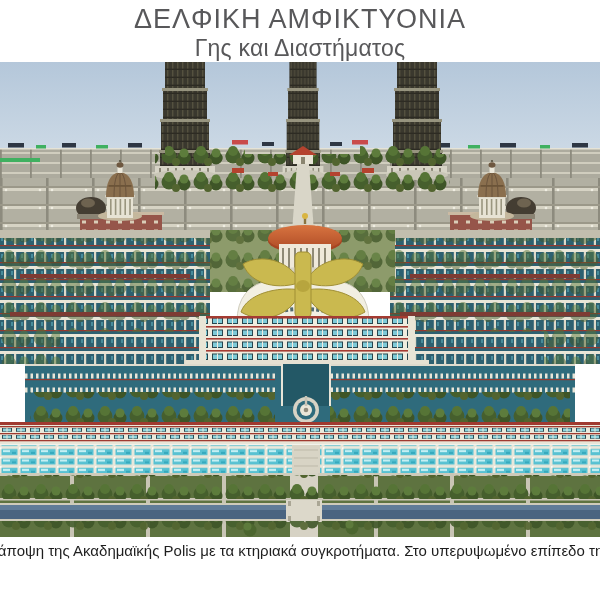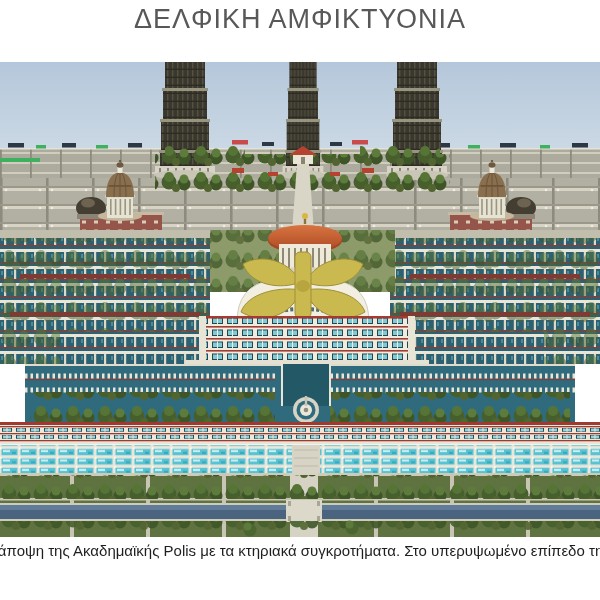--- a/index.html
+++ b/index.html
@@ -25,20 +25,21 @@
   .caption p{margin:0;font-size:15px;line-height:21px;}
   .clip p{white-space:nowrap;flex:0 0 auto;}
 </style>
 </head>
 <body>
 
 <div class="page">
 
   <div class="header">
     <h1 class="title">ΔΕΛΦΙΚΗ ΑΜΦΙΚΤΥΟΝΙΑ</h1>
+    <h2 class="subtitle">Γης και Διαστήματος</h2>
   </div>
 
   <div class="figure">
     <svg width="600" height="475" viewBox="0 0 600 475" xmlns="http://www.w3.org/2000/svg">
       <defs>
         <linearGradient id="gSky" x1="0" y1="0" x2="0" y2="1">
           <stop offset="0" stop-color="#b4c7da"></stop>
             <stop offset="1" stop-color="#ccd9e5"></stop>
         </linearGradient>
         <linearGradient id="gOrange" x1="0" y1="0" x2="0" y2="1">

